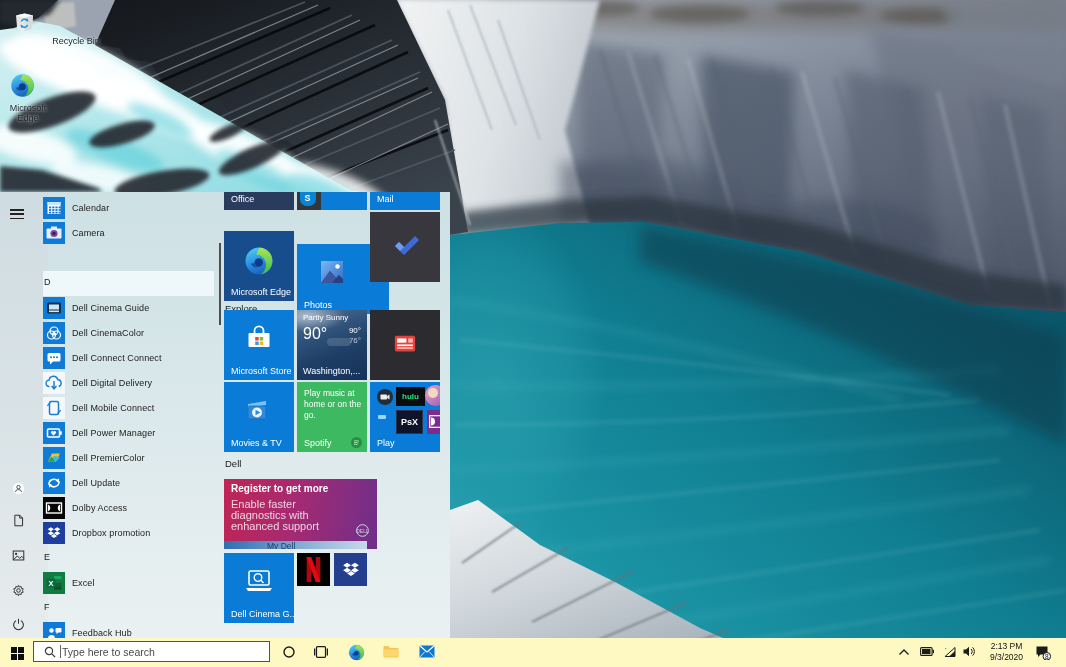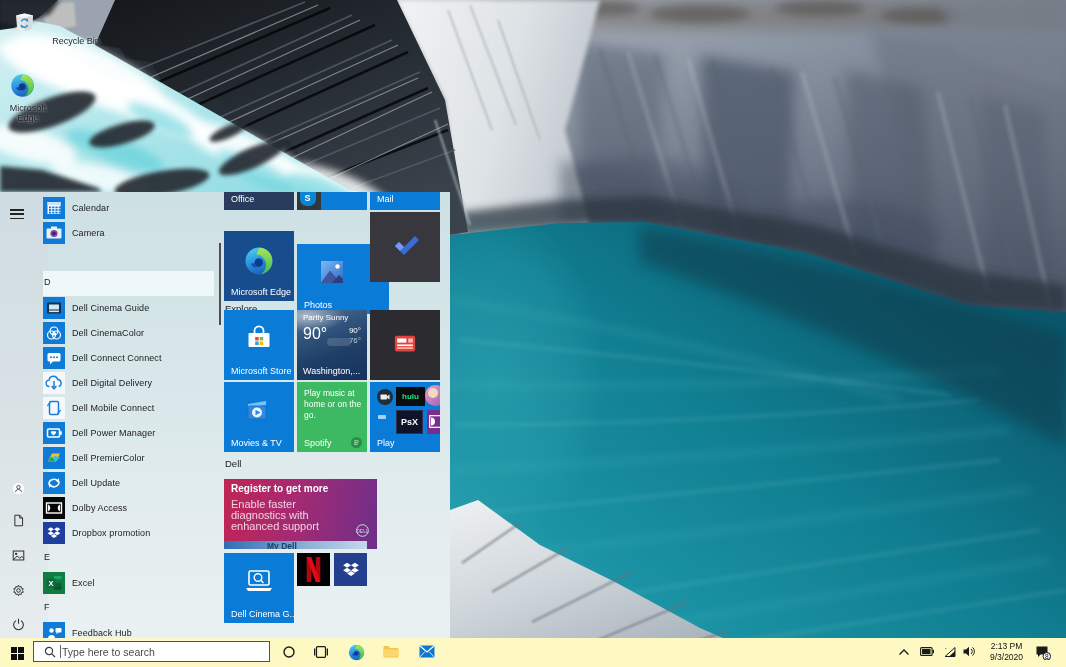--- a/index.html
+++ b/index.html
@@ -559,21 +559,21 @@
   <div class="thdr" style="left:1px;top:266px;">Dell</div>
 
   <div class="tile" style="left:0;top:287px;width:153px;height:70px;background:linear-gradient(100deg,#c02555 0%,#a62a72 45%,#6e2f8a 100%);">
     <div style="position:absolute;left:7px;top:4px;font-size:10px;font-weight:bold;color:#fff;">Register to get more</div>
     <div style="position:absolute;left:7px;top:20px;width:120px;font-size:11px;line-height:11px;color:rgba(255,255,255,0.8);">Enable faster diagnostics with enhanced support</div>
     <svg style="position:absolute;right:8px;bottom:12px;" width="13" height="13" viewBox="0 0 13 13">
           <circle cx="6.5" cy="6.5" r="5.8" fill="none" stroke="#cfd8e6" stroke-width="1"></circle>
           <text x="6.5" y="9" font-size="5" fill="#cfd8e6" text-anchor="middle" font-family="Liberation Sans">DELL</text>
         </svg>
     <div style="position:absolute;left:0;bottom:0;width:143px;height:8px;background:linear-gradient(90deg,#2f6db3,#8fb3d6 60%,#c7d8ea);"></div>
-    <div style="position:absolute;left:7px;bottom:-2px;font-size:8.5px;font-weight:bold;color:#17406b;padding-left:36px;">My Dell</div>
+    <div style="position:absolute;left:7px;bottom:-2px;font-size:8.5px;font-weight:normal;color:#17406b;padding-left:36px;">My Dell</div>
   </div>
 
   <div class="tile" style="left:0;top:361px;width:70px;height:70px;background:#0a7bd6;">
     <div style="position:absolute;left:18px;top:12px;"><svg width="34" height="34" viewBox="0 0 34 34">
 <rect x="7" y="6" width="20" height="14" rx="1.5" fill="none" stroke="#fff" stroke-width="1.6"></rect>
 <circle cx="16" cy="12.5" r="3.8" fill="none" stroke="#fff" stroke-width="1.4"></circle>
 <line x1="18.6" y1="15.1" x2="21.5" y2="18" stroke="#fff" stroke-width="1.4"></line>
 <path d="M4,23 h26 l-2,3 h-22 Z" fill="#fff"></path>
 </svg></div>
     <div class="tlabel">Dell Cinema G...</div>

